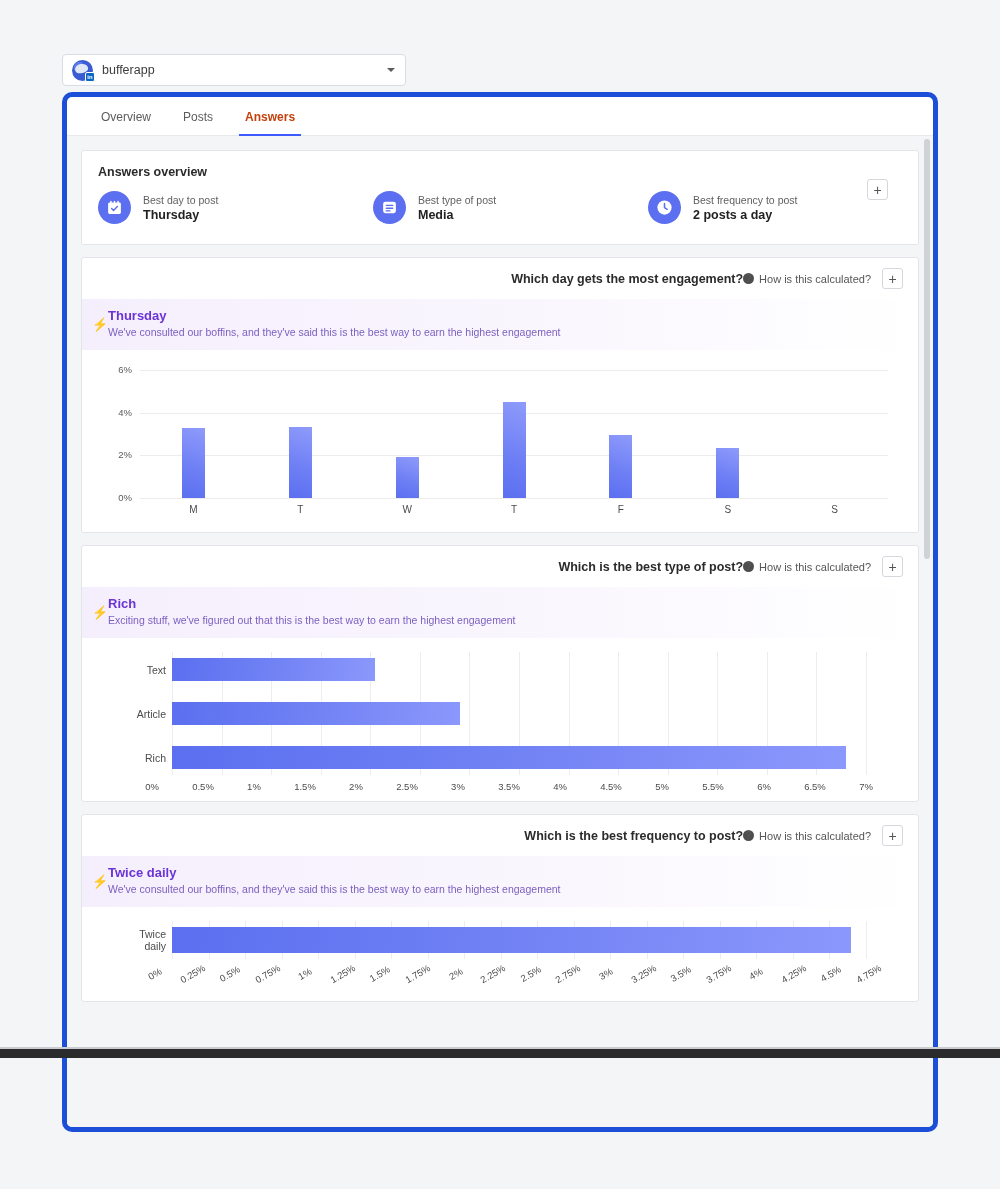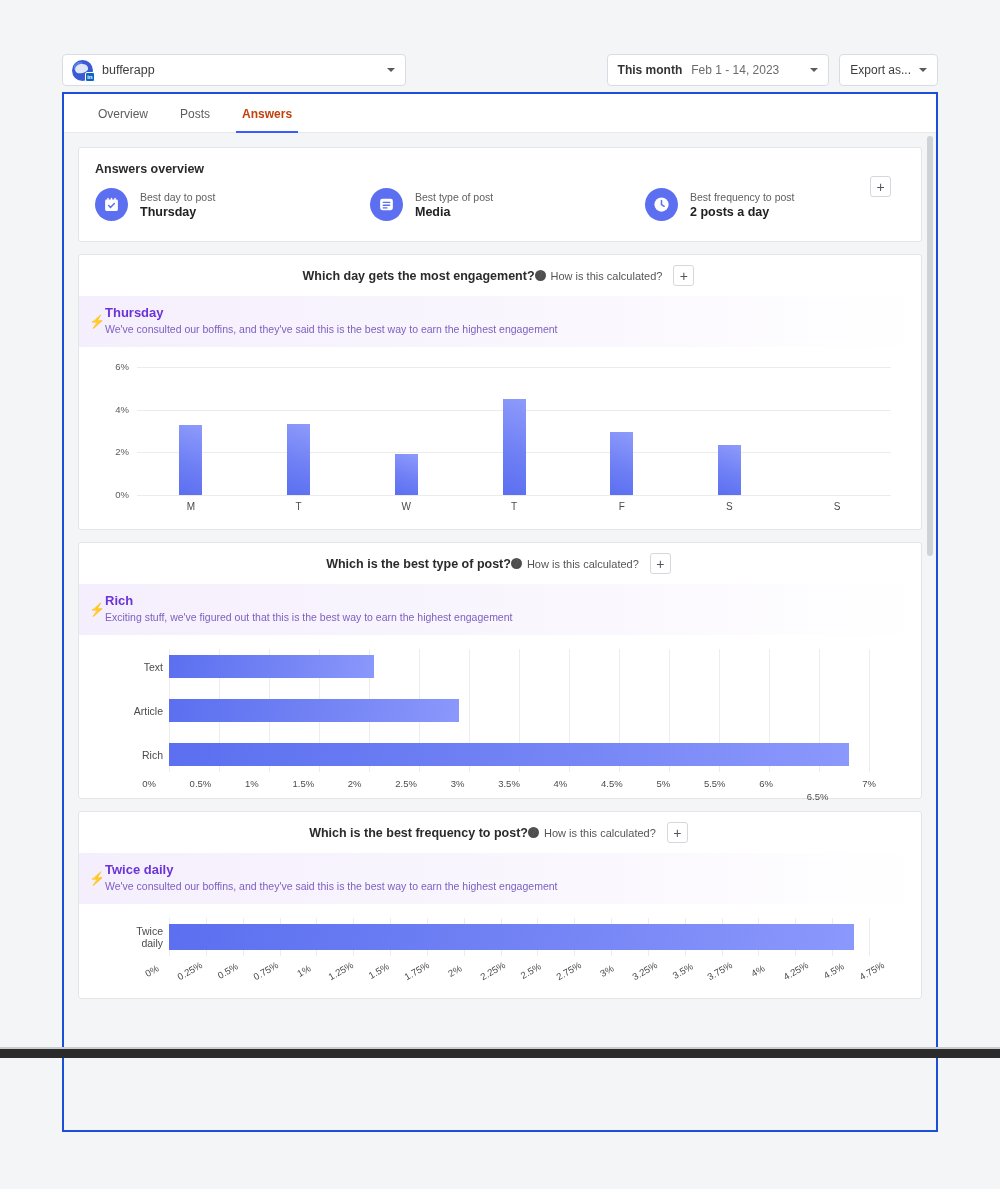--- a/index.html
+++ b/index.html
@@ -54,21 +54,21 @@
   .dr-caret { margin-left: 22px; }
   .exportbtn {
     height: 32px; background: #fff; border: 1px solid #d9dde3; border-radius: 4px;
     display: flex; align-items: center; padding: 0 10px; gap: 8px; cursor: pointer;
   }
   .exportbtn span { font-size: 12px; color: #3d3d3d; }
 
   
   .content {
     position: absolute; left: 62px; top: 92px; width: 876px; height: 1040px;
-    background: #fff; border: 2px solid #1d4ed8; border-radius: 0;
+    background: #fff; border: 5px solid #1d4ed8; border-radius: 10px;
     overflow: hidden;
   }
   .tabs { height: 39px; border-bottom: 1px solid #e6e8eb; display: flex; padding-left: 18px; gap: 0; }
   .tab {
     font-size: 12px; color: #5c5c5c; padding: 0 16px; height: 39px;
     display: flex; align-items: center; cursor: pointer; position: relative;
   }
   .tab.active { color: #c2410c; font-weight: bold; }
   .tab.active::after {
     content: ""; position: absolute; left: 10px; right: 10px; bottom: 0; height: 2px; background: #3d5afe;
@@ -95,21 +95,21 @@
 
   .plusbtn {
     width: 21px; height: 21px; border: 1px solid #d4d7dc; border-radius: 3px;
     background: #fff; display: flex; align-items: center; justify-content: center;
     cursor: pointer; color: #555; font-size: 14px; line-height: 1;
   }
   .ov-plus { position: absolute; right: 30px; top: 28px; }
 
   
   .q-head {
-    height: 41px; display: flex; align-items: center; justify-content: center;
+    height: 41px; display: flex; align-items: center; justify-content: flex-end;
     padding: 0 15px 0 12px;
   }
   .q-title { font-size: 12.5px; font-weight: bold; color: #2b2b2b; }
   .q-right { display: flex; align-items: center; gap: 11px; }
   .howcalc { display: flex; align-items: center; gap: 5px; cursor: pointer; }
   .howcalc span { font-size: 11px; color: #565656; }
   .qmark {
     width: 11px; height: 11px; border-radius: 50%; background: #4d4d4d; color: #fff;
     font-size: 8px; line-height: 11px; text-align: center; font-weight: bold;
   }
@@ -168,31 +168,20 @@
   <div class="topbar">
     <div class="account-select">
       <span class="avatar-wrap">
         <span class="avatar"></span>
         <span class="li-badge">in</span>
       </span>
       <span class="account-name">bufferapp</span>
       <span class="caret"></span>
     </div>
 
-    <div class="topright">
-      <div class="daterange">
-        <span class="dr-label">This month</span>
-        <span class="dr-value">Feb 1 - 14, 2023</span>
-        <span class="caret dr-caret"></span>
-      </div>
-      <div class="exportbtn">
-        <span>Export as...</span>
-        <span class="caret"></span>
-      </div>
-    </div>
   </div>
 
   <div class="content">
     <div class="tabs">
       <div class="tab">Overview</div>
       <div class="tab">Posts</div>
       <div class="tab active">Answers</div>
     </div>
 
     <div class="scrollarea">
@@ -364,21 +353,21 @@
               <div class="htick" style="left: 21.4286%; top: 6px;">1.5%</div>
               <div class="htick" style="left: 28.5714%; top: 6px;">2%</div>
               <div class="htick" style="left: 35.7143%; top: 6px;">2.5%</div>
               <div class="htick" style="left: 42.8571%; top: 6px;">3%</div>
               <div class="htick" style="left: 50%; top: 6px;">3.5%</div>
               <div class="htick" style="left: 57.1429%; top: 6px;">4%</div>
               <div class="htick" style="left: 64.2857%; top: 6px;">4.5%</div>
               <div class="htick" style="left: 71.4286%; top: 6px;">5%</div>
               <div class="htick" style="left: 78.5714%; top: 6px;">5.5%</div>
               <div class="htick" style="left: 85.7143%; top: 6px;">6%</div>
-              <div class="htick" style="left: 92.8571%; top: 19px;">6.5%</div>
+              <div class="htick" style="left: 92.8571%; top: 6px;">6.5%</div>
               <div class="htick" style="left: 100%; top: 6px;">7%</div>
             </div>
           </div>
       </div>
 
       <div class="card">
         <div class="q-head">
           <div class="q-title">Which is the best frequency to post?</div>
           <div class="q-right">
             <div class="howcalc">

